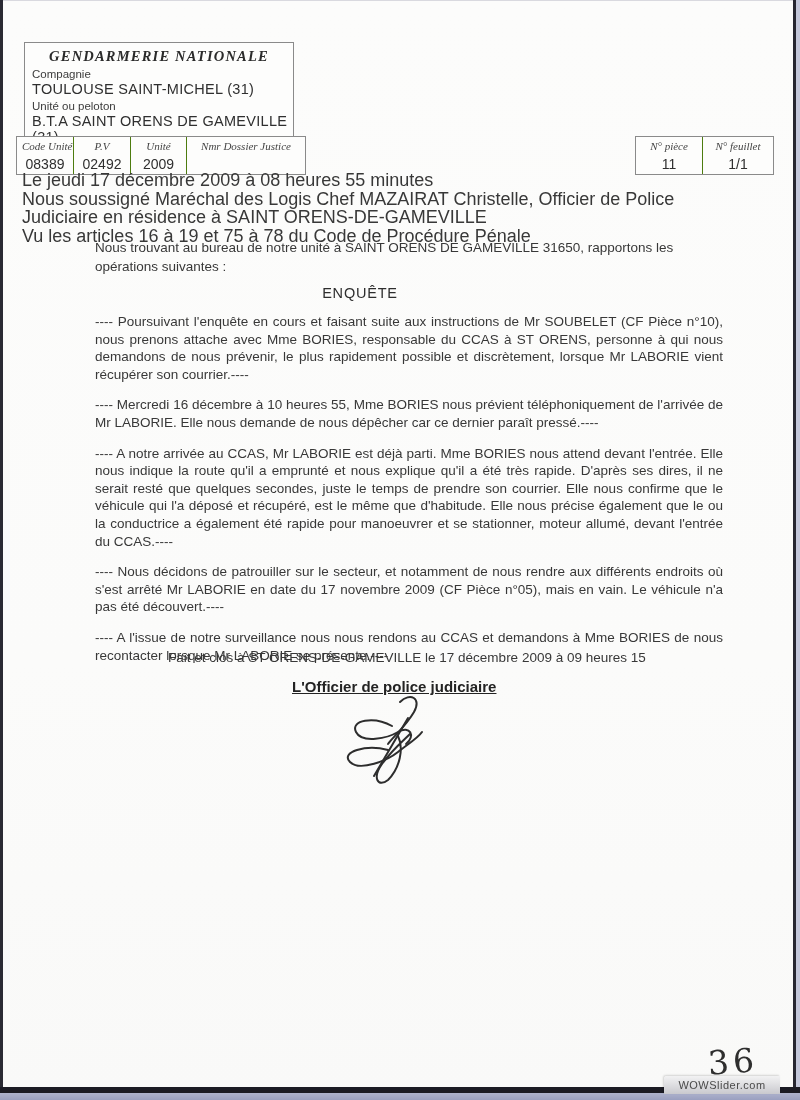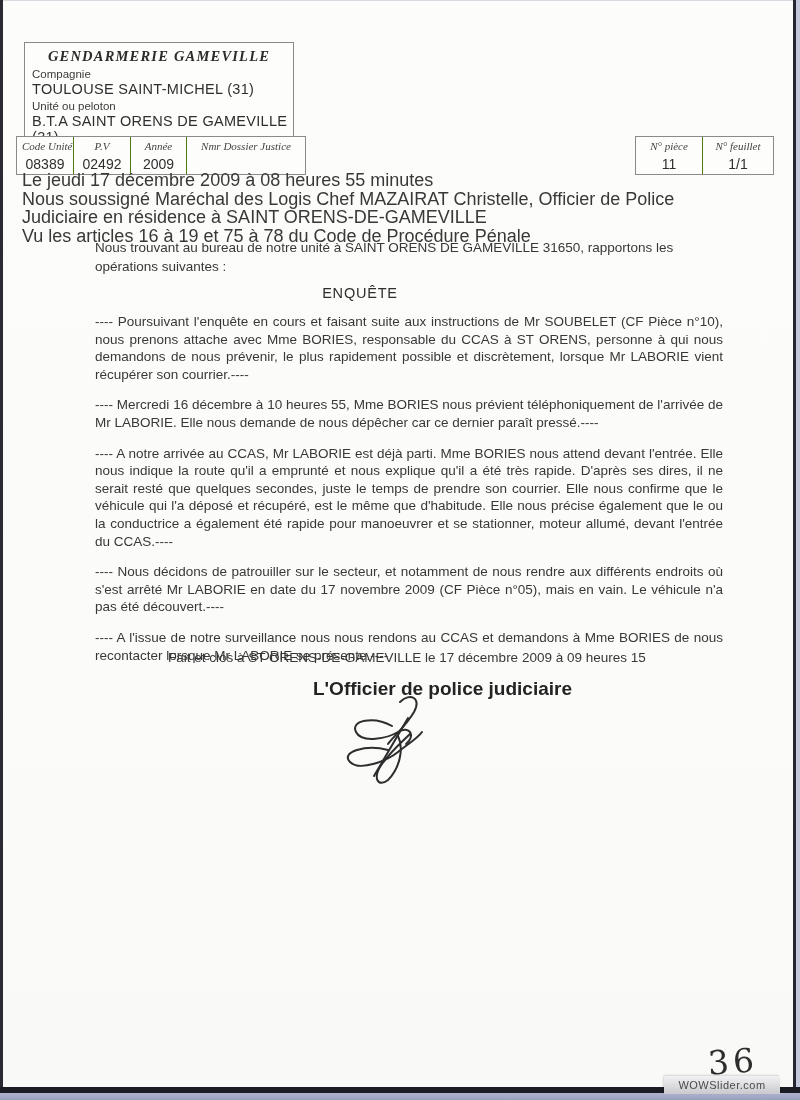--- a/index.html
+++ b/index.html
@@ -48,21 +48,21 @@
   .doc-titles{position:absolute;left:325px;top:62px;width:420px;color:#272727;}
   .doc-title-line{font-size:15.5px;letter-spacing:.4px;margin-bottom:20px;white-space:nowrap;}
 
   
   .intro{position:absolute;left:22px;top:171px;width:722px;font-size:18px;line-height:18.5px;}
   .bureau{position:absolute;left:95px;top:238px;width:590px;font-size:13.5px;line-height:19px;}
   .section-title{position:absolute;left:0;top:285px;width:720px;text-align:center;font-size:14.5px;letter-spacing:.8px;color:#2e2e2e;}
   .paragraphs{position:absolute;left:95px;top:313px;width:632px;font-size:13.5px;line-height:17.6px;text-align:justify;}
   .paragraphs p{margin:0 4px 13px 0;}
   .fait-line{position:absolute;left:168px;top:650px;font-size:13.5px;white-space:nowrap;}
-  .signer-title{position:absolute;left:313px;top:678px;font-size:19px;font-weight:bold;color:#232323;}
+  .signer-title{position:absolute;left:292px;top:678px;font-size:15px;font-weight:bold;text-decoration:underline;color:#232323;}
   .signature{position:absolute;left:330px;top:692px;}
   .page-number{
     position:absolute;left:708px;top:1042px;
     font-family:"DejaVu Serif",serif;font-size:33px;color:#2e2e2e;
     transform:rotate(-4deg);letter-spacing:4px;
   }
   .watermark{
     position:absolute;right:20px;top:1076px;height:18px;width:116px;
     background:linear-gradient(180deg,#f2f2f3,#c9c9ce);
     border-top-left-radius:3px;
@@ -78,38 +78,38 @@
 <div class="page">
 
   <div class="edge edge-top"></div>
   <div class="edge edge-left"></div>
   <div class="edge edge-right-dark"></div>
   <div class="edge edge-right-light"></div>
   <div class="edge edge-bottom-dark"></div>
   <div class="edge edge-bottom-light"></div>
 
   <div class="unit-box">
-    <div class="unit-title">GENDARMERIE GAMEVILLE</div>
+    <div class="unit-title">GENDARMERIE NATIONALE</div>
     <div class="unit-small">Compagnie</div>
     <div class="unit-value">TOULOUSE SAINT-MICHEL (31)</div>
     <div class="unit-small">Unité ou peloton</div>
     <div class="unit-value">B.T.A SAINT ORENS DE GAMEVILLE (31)</div>
   </div>
 
   <div class="ref-table ref-left">
     <div class="ref-col" style="width:56px">
       <div class="ref-head">Code Unité</div>
       <div class="ref-val">08389</div>
     </div>
     <div class="ref-col" style="width:56px">
       <div class="ref-head">P.V</div>
       <div class="ref-val">02492</div>
     </div>
     <div class="ref-col" style="width:55px">
-      <div class="ref-head">Année</div>
+      <div class="ref-head">Unité</div>
       <div class="ref-val">2009</div>
     </div>
     <div class="ref-col" style="width:118px">
       <div class="ref-head">Nmr Dossier Justice</div>
       <div class="ref-val"></div>
     </div>
   </div>
 
   <div class="ref-table ref-right">
     <div class="ref-col" style="width:66px">

